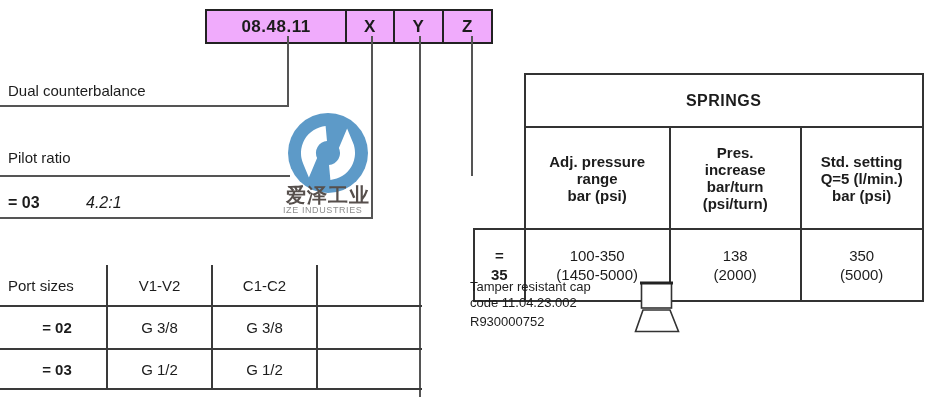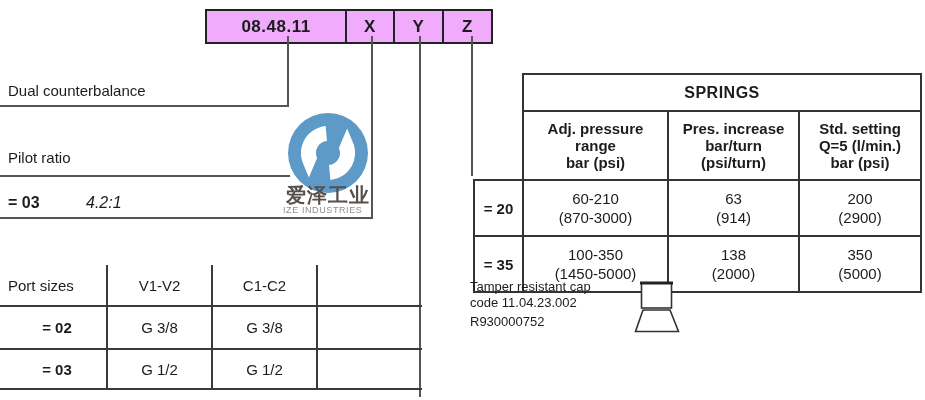--- a/index.html
+++ b/index.html
@@ -39,21 +39,21 @@
   .ptable td { border-bottom:2px solid #3a3a3a; text-align:center; vertical-align:middle; padding:0; }
   .ptable td + td { border-left:2px solid #3a3a3a; }
   .ptable td.first { text-align:left; padding-left:8px; }
   .ptable td.bold { font-weight:bold;text-align:center; }
 
   
   .stable {
     position:absolute; left:473px; top:73px; border-collapse:collapse;
     font-size:15px; table-layout:fixed; text-align:center;
   }
-  .stable td { border:2px solid #333; vertical-align:middle; padding:8px; line-height:19px;margin-top:40px; }
+  .stable td { border:2px solid #333; vertical-align:middle; padding:16px; line-height:19px;margin-top:40px; }
   .stable td.ghost { border:none; }
   .stable td.title-cell { font-weight:bold; font-size:16px; letter-spacing:0.5px; }
   .stable td.hdr { line-height:17px; font-weight:bold; }
   .stable td.rowlbl { font-weight:bold; }
 
   
   .tamper { position:absolute; left:470px; top:279px; font-size:13px; line-height:16px; }
   .tamper .l3 { margin-top:3px; }
   .capsvg { position:absolute; left:634px; top:280px; }
 
@@ -147,35 +147,20 @@
         <div>Pres. increase</div>
         <div>bar/turn</div>
         <div>(psi/turn)</div>
       </td>
       <td class="hdr">
         <div>Std. setting</div>
         <div>Q=5 (l/min.)</div>
         <div>bar (psi)</div>
       </td>
     </tr>
-    <tr style="height:41px;">
-      <td class="rowlbl">= 20</td>
-      <td>
-        <div>60-210</div>
-        <div>(870-3000)</div>
-      </td>
-      <td>
-        <div>63</div>
-        <div>(914)</div>
-      </td>
-      <td>
-        <div>200</div>
-        <div>(2900)</div>
-      </td>
-    </tr>
     <tr style="height:40px;">
       <td class="rowlbl">= 35</td>
       <td>
         <div>100-350</div>
         <div>(1450-5000)</div>
       </td>
       <td>
         <div>138</div>
         <div>(2000)</div>
       </td>

